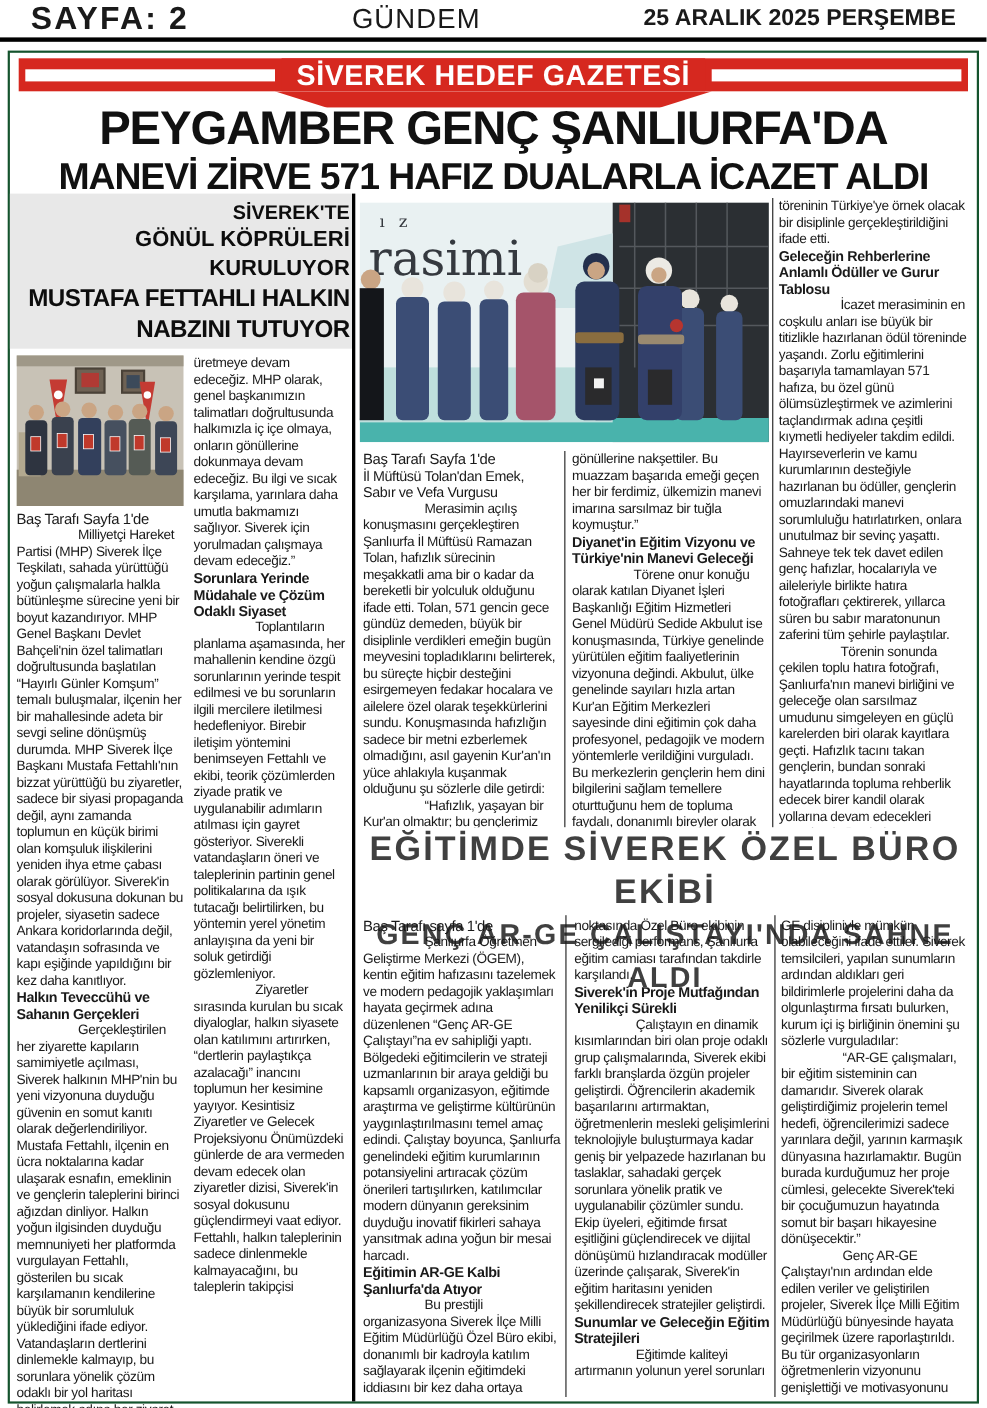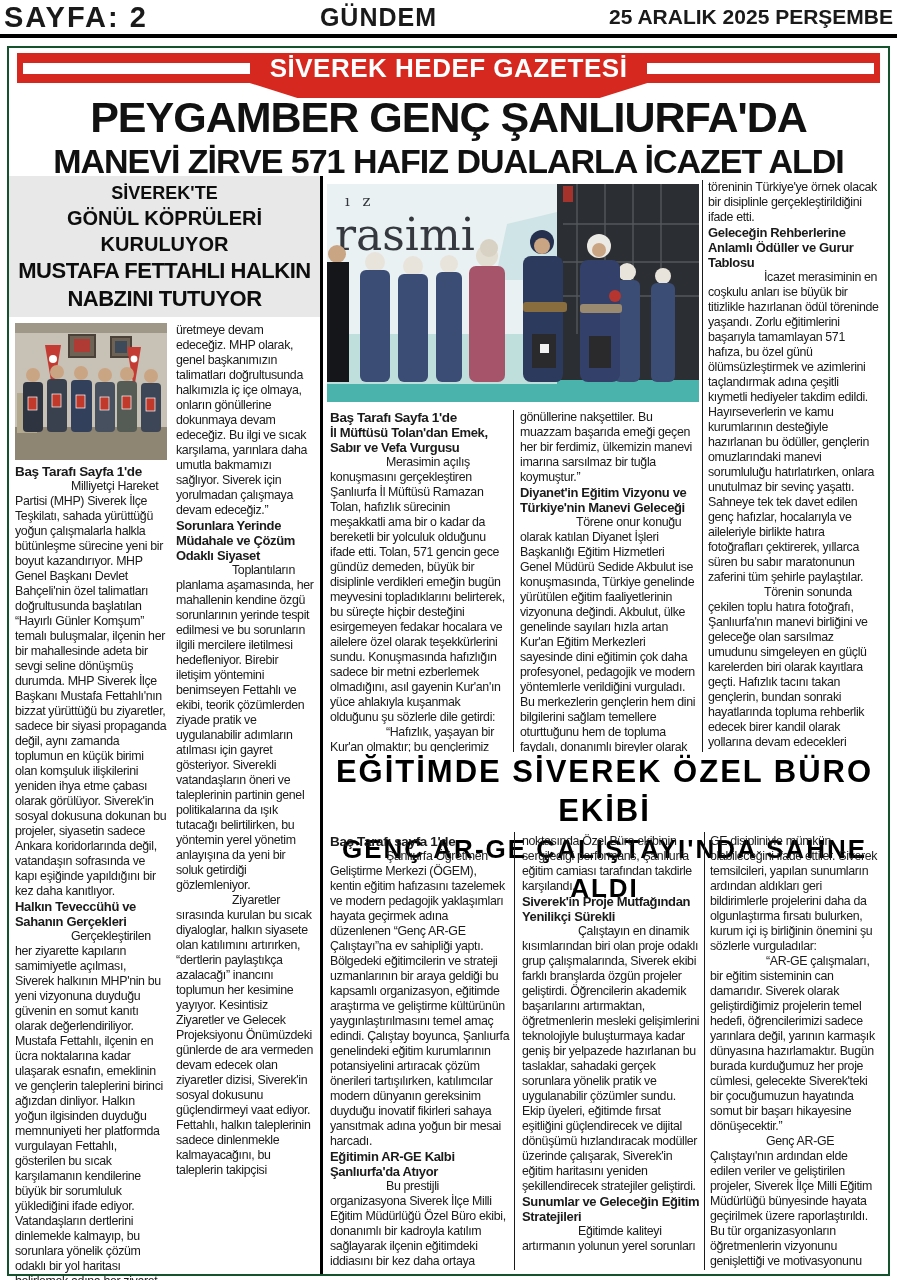--- a/index.html
+++ b/index.html
@@ -6,25 +6,25 @@
   body{
     width:897px;height:1280px;position:relative;overflow:hidden;
     background:#ffffff;color:#1a1a1a;
     font-family:"Liberation Sans", sans-serif;
     -webkit-font-smoothing:antialiased;
   }
   
   .top-strip{
     position:absolute;top:0;left:0;right:0;height:38px;
     display:flex;align-items:center;justify-content:space-between;
-    padding:0 4px;box-sizing:border-box;
+    padding:0 28px;box-sizing:border-box;
     border-bottom:4px solid #000;background:#fff;
   }
   .page-label{font-size:29px;font-weight:bold;letter-spacing:2px;}
-  .section-label{font-size:25px;font-weight:bold;letter-spacing:1px;}
+  .section-label{font-size:25px;font-weight:normal;letter-spacing:1px;}
   .date-label{font-size:21px;font-weight:bold;letter-spacing:0px;font-stretch:condensed;}
   
   .frame{
     position:absolute;top:46px;left:7px;right:7px;bottom:4px;
     border:2px solid #14532d;background:#fff;box-sizing:border-box;
   }
   
   .banner{
     position:absolute;left:8px;right:8px;top:5px;height:30px;
     background:var(--red);display:flex;align-items:center;z-index:5;
@@ -46,29 +46,29 @@
     position:absolute;top:48px;left:0;right:0;text-align:center;
     font-weight:900;color:#111;line-height:1.02;z-index:1;
   }
   .main-headline .l1{font-size:43px;letter-spacing:-1px;font-stretch:condensed;}
   .main-headline .l2{font-size:34px;letter-spacing:-1px;font-stretch:condensed;margin-top:4px;}
   
   .coltext{font-size:12.4px;line-height:15px;letter-spacing:-0.35px;overflow:hidden;
     font-stretch:condensed;text-align:left;}
   .coltext p{margin:0;}
   .coltext .indent{text-indent:56px;}
-  .coltext .lead{font-weight:bold;font-size:13.5px;}
+  .coltext .lead{font-weight:normal;font-size:13.5px;}
   .coltext .sub{font-weight:bold;font-size:13px;}
   
   .mhp-article{
     position:absolute;left:0;top:128px;width:314px;bottom:0;
     border-right:3px solid #000;box-sizing:border-box;
   }
   .kicker{
-    background:var(--kickbg);text-align:center;font-weight:800;
+    background:var(--kickbg);text-align:right;font-weight:800;
     padding:5px 2px 4px 2px;color:#0d0d0d;
   }
   .kicker .k1{font-size:18px;line-height:24px;}
   .kicker .k2{font-size:20px;line-height:26px;}
   .kicker .k3{font-size:22px;line-height:28px;letter-spacing:-0.5px;font-stretch:condensed;}
   .mhp-cols{display:flex;gap:9px;padding:6px 5px 0 6px;}
   .mhp-c1{width:152px;}
   .mhp-c2{flex:1;}
   .mhp-c1 .coltext,.mhp-c2 .coltext{height:855px;}
   .photo1{width:152px;height:137px;display:block;margin-bottom:4px;}
@@ -78,21 +78,21 @@
   .col4{position:absolute;left:511px;top:362px;width:178px;height:342px;}
   .col5{position:absolute;left:699px;top:132px;width:172px;height:572px;}
   .vline{position:absolute;width:1px;background:#1a1a1a;}
   .v34{left:504px;top:362px;height:342px;}
   .v45{left:693px;top:132px;height:572px;}
   .vab{left:505px;top:784px;bottom:4px;}
   .vbc{left:695px;top:784px;bottom:4px;}
   
   .arge-headline{
     position:absolute;left:314px;top:704px;right:2px;height:78px;
-    text-align:center;font-weight:900;color:#000000;line-height:39px;
+    text-align:center;font-weight:900;color:#404040;line-height:39px;
   }
   .arge-headline .l1{font-size:31px;letter-spacing:2px;}
   .arge-headline .l2{font-size:26px;letter-spacing:2px;}
   
   .colA{position:absolute;left:321px;top:786px;width:180px;bottom:4px;}
   .colB{position:absolute;left:513px;top:786px;width:178px;bottom:20px;}
   .colC{position:absolute;left:701px;top:786px;width:170px;bottom:4px;}
   .colA .coltext,.colB .coltext,.colC .coltext{height:100%;}
   :root{--red:#d6281f;--kickbg:#e8e8e8;}
 </style>

